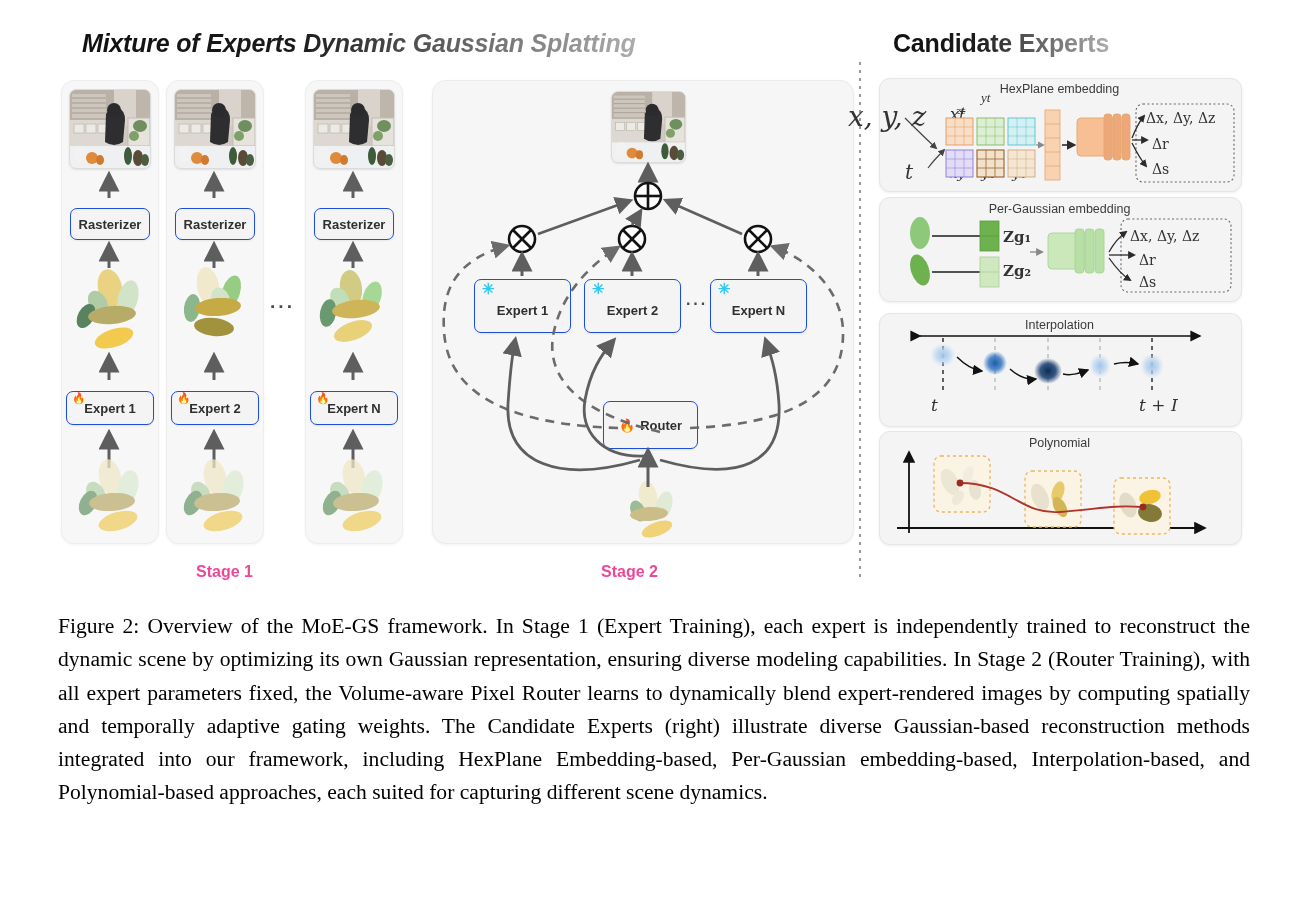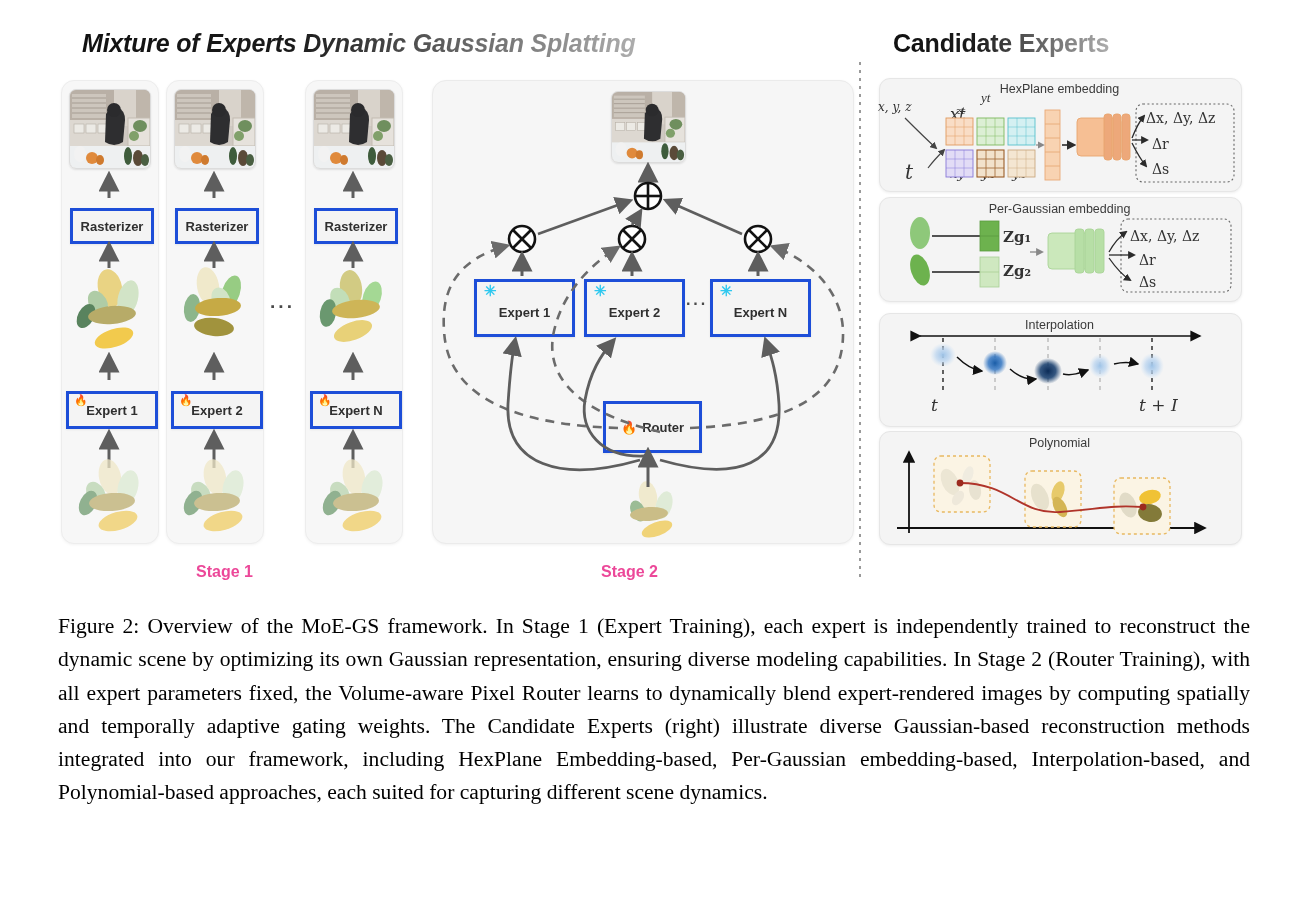--- a/index.html
+++ b/index.html
@@ -22,21 +22,21 @@
          box-shadow:0 1px 3px rgba(0,0,0,.06);}
   .col{position:absolute;background:#f7f7f7;border:1px solid #ededed;border-radius:13px;
        box-shadow:0 1px 3px rgba(0,0,0,.05);}
 
   
   .thumb{position:absolute;border-radius:7px;overflow:hidden;border:1px solid #dcdcdc;
          box-shadow:0 1px 2px rgba(0,0,0,.10);}
   .thumb svg{display:block;width:100%;height:100%;}
 
   
-  .nodebox{position:absolute;background:#f4f4f4;border:3px solid #1d4ed8;border-radius:0;
+  .nodebox{position:absolute;background:#f4f4f4;border:1px solid #1d4ed8;border-radius:7px;
            box-shadow:0 1px 2px rgba(0,0,0,.07);
            display:flex;align-items:center;justify-content:center;
            font-weight:bold;font-size:13px;color:#2f2f2f;text-align:right;}
   .badge{position:absolute;left:5px;top:-1px;font-size:12px;line-height:1;}
   .badge.snow{color:#2ec8ef;font-size:15px;top:1px;left:7px;}
   .badge.fire{font-size:11px;top:1px;left:5px;}
 
   .ellipsis{position:absolute;font-size:19px;font-weight:bold;color:#4a4a4a;letter-spacing:2px;}
 
   
@@ -375,21 +375,21 @@
 
 <div class="stage-label" style="left:196px;top:563px;">Stage 1</div>
 <div class="stage-label" style="left:601px;top:563px;">Stage 2</div>
 
 <svg class="ov">
   <line x1="860" y1="62" x2="860" y2="580" stroke="#9a9a9a" stroke-width="2" stroke-dasharray="3,5"></line>
 </svg>
 
 <div class="mini" style="left:879px;top:78px;width:361px;height:112px;"></div>
 <div class="mini-title" style="left:879px;top:82px;width:361px;">HexPlane embedding</div>
-<div class="mlabel" style="left:878px;top:100px;font-size:12px;">x, y, z</div>
+<div class="mlabel" style="left:848px;top:100px;font-size:28px;">x, y, z</div>
 <div class="mlabel" style="left:905px;top:160px;font-size:20px;">t</div>
 <div class="mlabel" style="left:950px;top:105px;font-size:16px;">xt</div>
 <div class="mlabel" style="left:981px;top:90px;font-size:13px;font-family:Liberation Serif, serif;">yt</div>
 <div class="mlabel" style="left:956px;top:105px;font-size:10px;">zt</div>
 <div class="mlabel" style="left:950px;top:166px;font-size:13px;">xy</div>
 <div class="mlabel" style="left:981px;top:166px;font-size:13px;">yz</div>
 <div class="mlabel" style="left:1012px;top:166px;font-size:13px;">yz</div>
 <div style="position:absolute;left:1088px;top:128px;font-weight:bold;font-size:14px;color:#222;">MLP</div>
 <div class="mlabel" style="left:1146px;top:110px;font-size:14px;font-style:normal;">Δx, Δy, Δz</div>
 <div class="mlabel" style="left:1152px;top:136px;font-size:14px;font-style:normal;">Δr</div>

